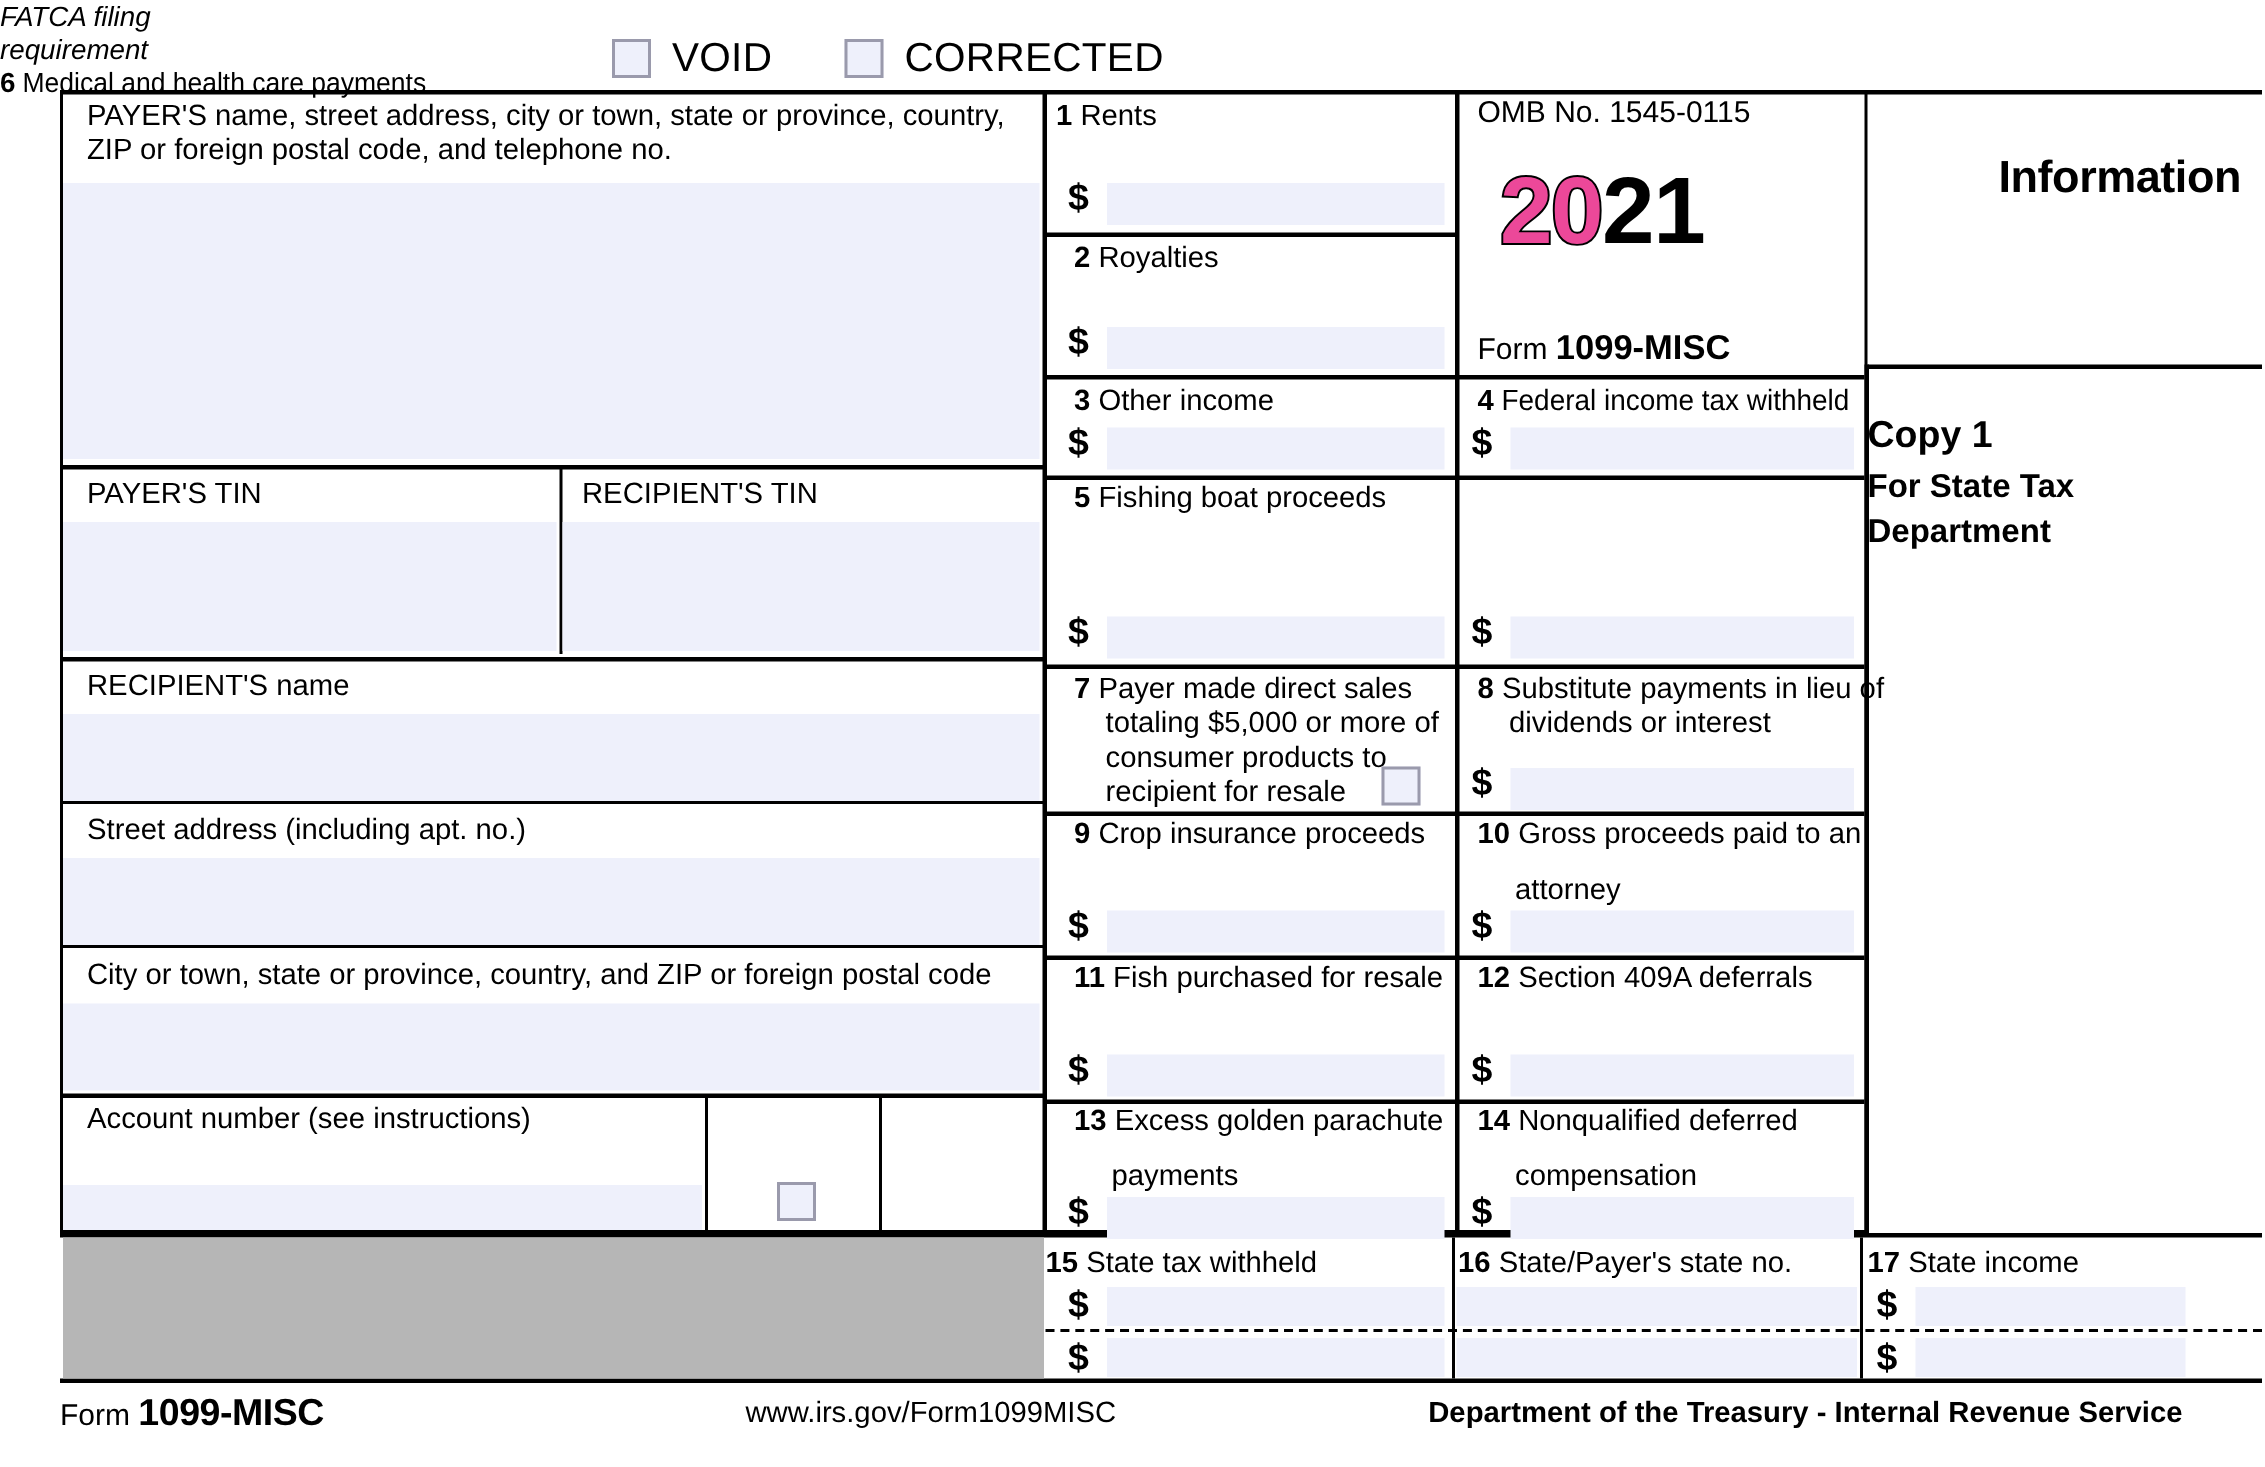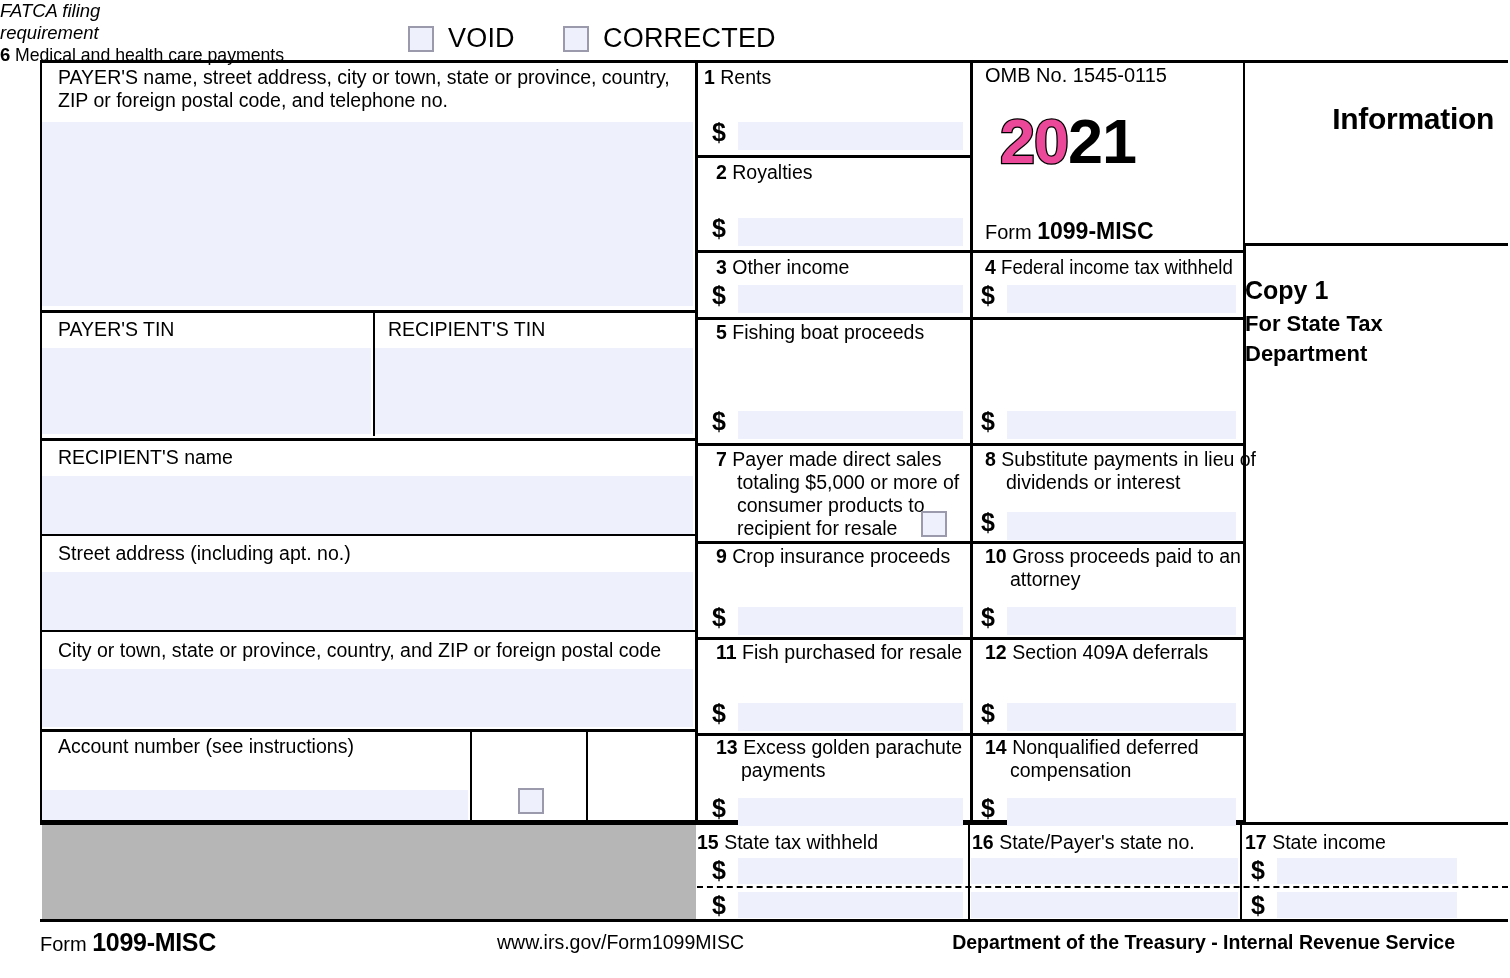--- a/index.html
+++ b/index.html
@@ -68,21 +68,21 @@
     line-height:1;
   }
 
   
   .cap-ind{
     position:absolute;
     font-size:19.5px;
     line-height:23px;
   }
   .cap-ind .ln2{display:block;padding-left:21px;}
-  .cap-ind .ln2b{display:block;padding-left:25px;}
+  .cap-ind .ln2b{display:block;padding-left:25px;margin-top:14px;}
 
   
   #masthead{
     position:absolute;left:1245px;top:66px;width:263px;
     text-align:right;padding-right:14px;box-sizing:border-box;
     font-size:30px;font-weight:bold;line-height:35px;
     letter-spacing:-.3px;
   }
   #copyblock{
     position:absolute;left:1245px;top:275px;width:263px;

